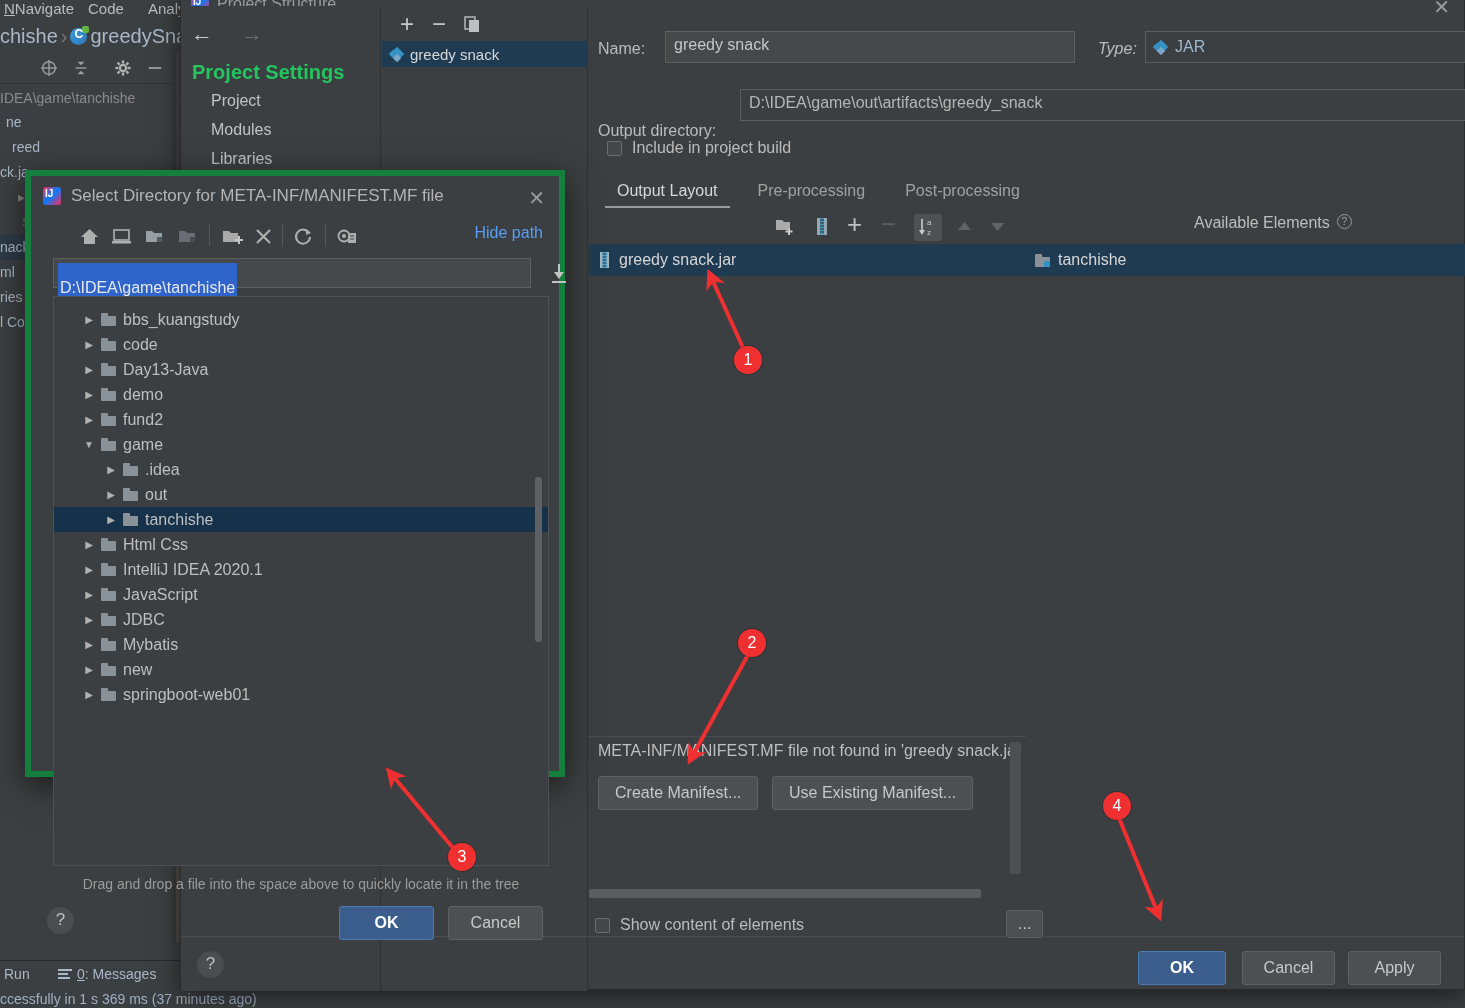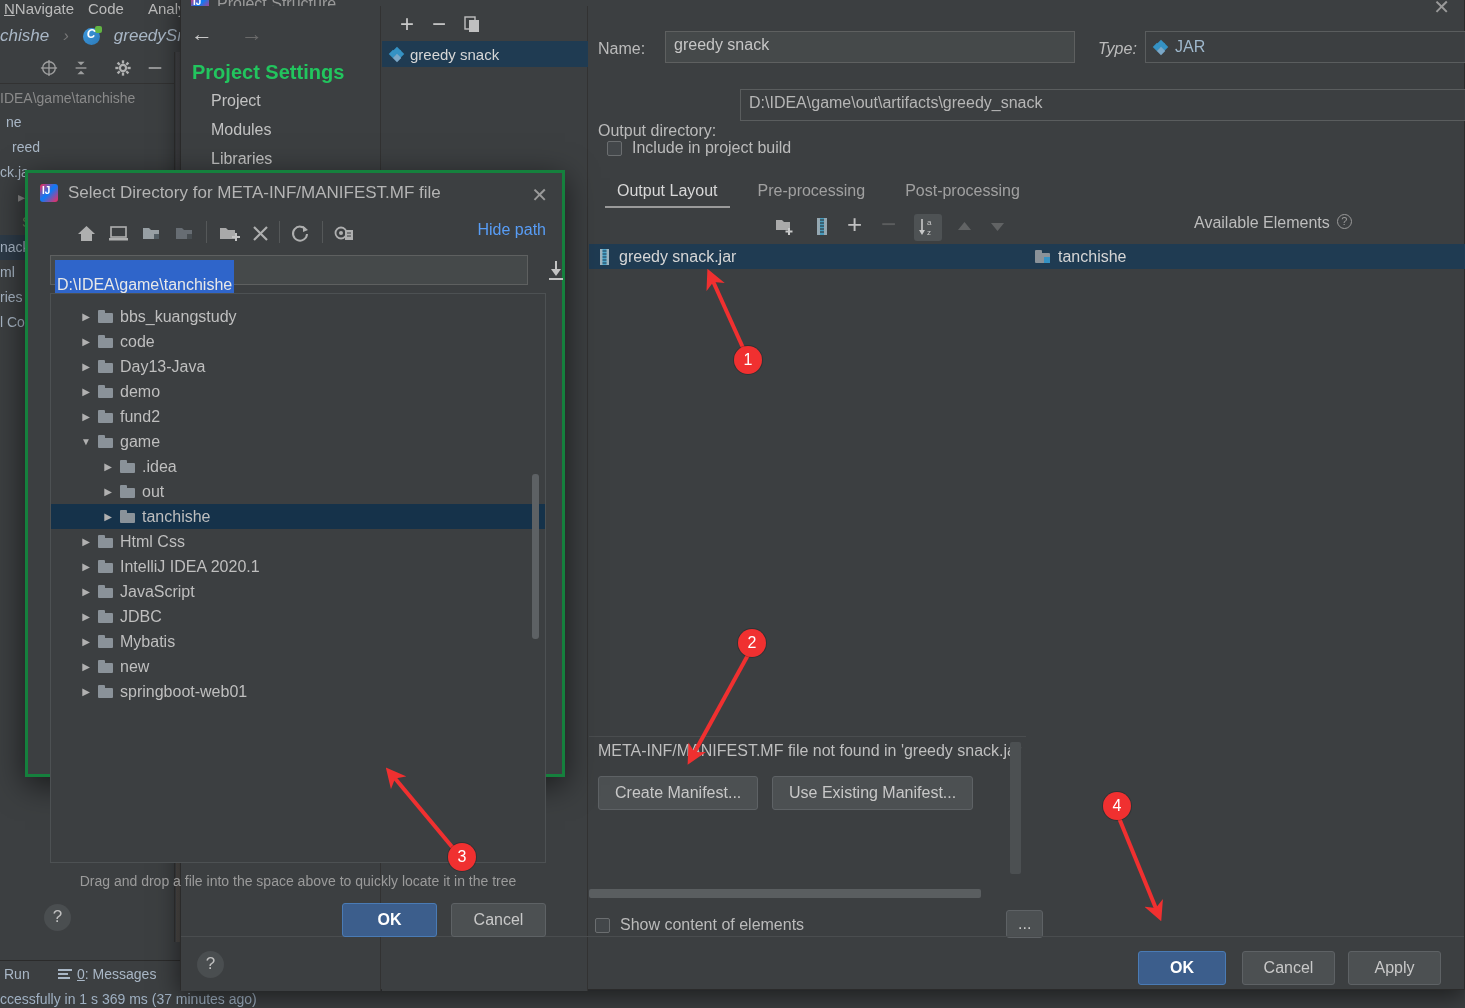--- a/index.html
+++ b/index.html
@@ -12,21 +12,21 @@
   #root { position: relative; width: 1465px; height: 1008px; }
 
   
   .ide-bg { position:absolute; inset:0; background:#3c3f41; }
   .ide-menubar { position:absolute; left:0; top:0; width:1465px; height:22px;
       background:#3c3f41; color:#bbbbbb; font-size:15px; }
   .menu-item { position:absolute; top:0px; white-space:nowrap; }
   .menu-item u { text-decoration:underline; }
 
   .ide-breadcrumb { position:absolute; left:0; top:24px; height:24px;
-      color:#a9b7c6; font-size:17px; display:flex; align-items:center; gap:14px;font-style:italic; }
+      color:#a9b7c6; font-size:20px; display:flex; align-items:center; gap:3px; }
   .bc-sep { color:#777; }
   .cls-icon { width:17px; height:17px; border-radius:50%;
       background:linear-gradient(135deg,#3d9ae0,#2c7ab8);
       display:inline-block; position:relative; }
   .cls-icon::after{content:"C"; position:absolute; left:4px; top:-1px; font-size:12px;
       color:#fff; font-weight:bold;}
   .cls-badge{position:absolute; right:-2px; top:-2px; width:7px; height:7px;
       background:#62b543; border-radius:2px;}
 
   .ide-toolwin { position:absolute; left:0; top:52px; width:175px; height:890px;
@@ -125,21 +125,21 @@
   .lay-toolbar { position:absolute; height:32px; }
   .lt-icon { position:absolute; top:6px; opacity:.9; }
   .lt-icon.dis { opacity:.4; }
   .sort-box{position:absolute; background:#4e5254; border-radius:3px;}
 
   .avail-hdr { position:absolute; font-size:16px; color:#bdbdbd; display:flex;
       align-items:flex-start; gap:7px; }
   .qmark { width:15px; height:15px; border:1px solid #9a9a9a; border-radius:50%;
       font-size:11px; color:#9a9a9a; text-align:center; line-height:13px; display:inline-block;}
 
-  .lst-row { position:absolute; height:25px; display:flex; align-items:center; gap:8px;
+  .lst-row { position:absolute; height:32px; display:flex; align-items:center; gap:8px;
       color:#d6d6d6; font-size:16px; padding-left:9px; }
   .lst-row.sel { background:#1f3b52; }
 
   .folder-ic { width:15px; height:13px; position:relative; display:inline-block; }
   .folder-ic .b { position:absolute; left:0; bottom:0; width:15px; height:10px;
       background:#8a9299; border-radius:1px; }
   .folder-ic .t { position:absolute; left:0; top:0; width:7px; height:4px;
       background:#8a9299; border-radius:1px 1px 0 0; }
   .folder-ic .m { position:absolute; right:0px; bottom:0px; width:6px; height:6px;
       background:#3592c4; }
@@ -150,21 +150,21 @@
       border-radius:3px; padding:7px 16px; font-family:"Liberation Sans",sans-serif; }
   .btn.primary { background:#3c5e8c; border-color:#4a7bb5; color:#ffffff; font-weight:bold; }
   .vscroll { position:absolute; width:11px; background:#4c5052; border-radius:2px; }
   .hscroll { position:absolute; height:9px; background:#5a5e60; border-radius:2px; }
 
   .help-circle { width:27px; height:27px; border-radius:50%; background:#4a4e50;
       color:#c0c0c0; font-size:17px; text-align:center; line-height:26px; }
 
   
   .sd-dialog { position:absolute; left:25px; top:170px; width:540px; height:607px;
-      background:#3c3f41; border:3px solid #15803d; box-shadow:0 8px 30px rgba(0,0,0,.6); }
+      background:#3c3f41; border:6px solid #15803d; box-shadow:0 8px 30px rgba(0,0,0,.6); }
   .sd-title { position:absolute; left:12px; top:10px; font-size:17px; color:#b4b4b4;
       display:flex; align-items:center; gap:10px; }
   .sd-close { position:absolute; right:14px; top:10px; font-size:20px; color:#9a9a9a; }
   .sd-toolbar { position:absolute; left:0; top:42px; width:100%; height:38px; }
   .sd-ti { position:absolute; top:8px; opacity:.85; }
   .sd-div { position:absolute; top:6px; width:1px; height:22px; background:#555859; }
   .hide-path { position:absolute; right:16px; top:48px; font-size:16px; color:#589df6; }
   .sd-pathfield { position:absolute; left:22px; top:82px; width:478px; height:30px;
       background:#45494a; border:1px solid #5e6060; }
   .sd-pathsel { position:absolute; left:4px; top:4px; background:#2f65ca; color:#e8e8e8;

